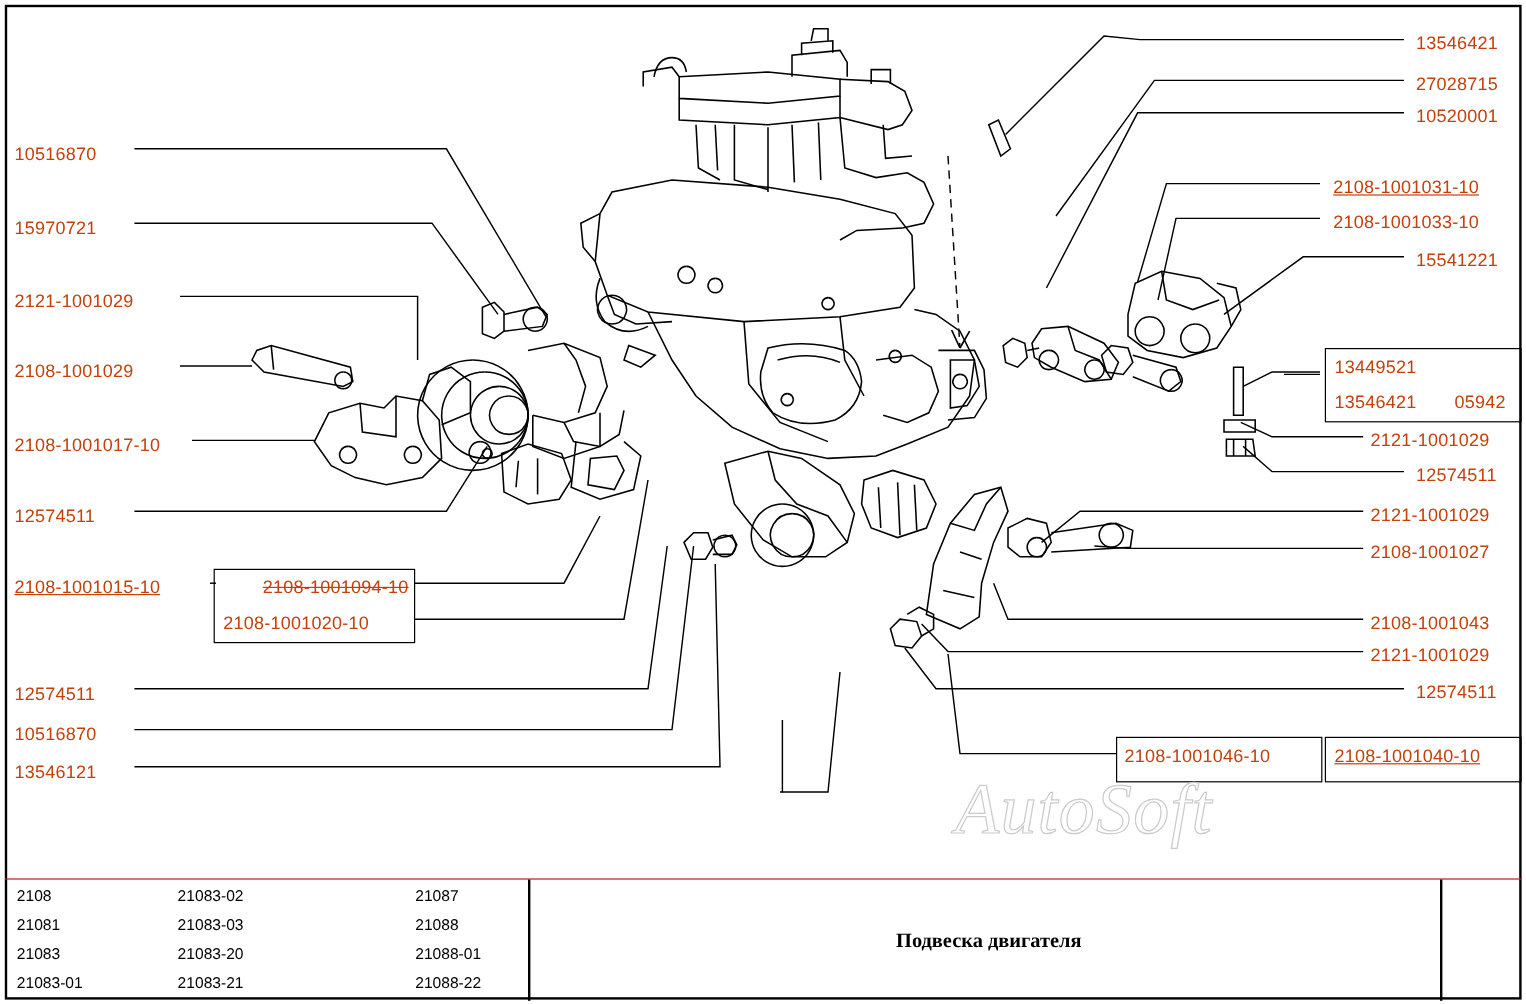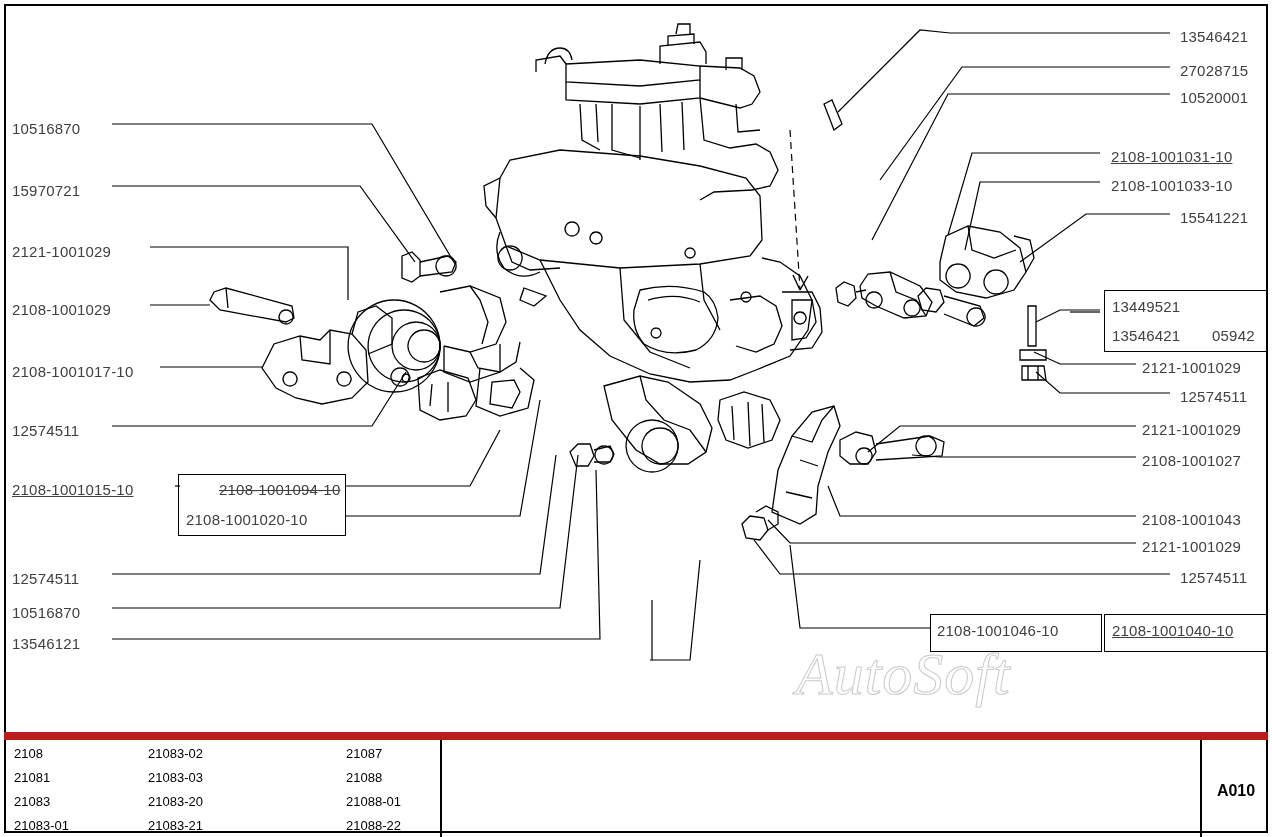--- a/index.html
+++ b/index.html
@@ -31,21 +31,21 @@
     position: absolute;
     left: 0;
     top: 0;
     width: 1272px;
     height: 837px;
   }
   .label {
     position: absolute;
     font-size: 15px;
     font-family: "Liberation Sans", sans-serif;
-    color: #404040;
+    color: #c2410c;
     white-space: nowrap;
     letter-spacing: 0.2px;
   }
   .label.u {
     text-decoration: underline;
   }
   .label.st {
     text-decoration: line-through;
   }
   .boxlabel {
@@ -68,21 +68,21 @@
     letter-spacing: 1px;
     pointer-events: none;
   }
   
   .titleblock {
     position: absolute;
     left: 4px;
     top: 732px;
     width: 1264px;
     height: 101px;
-    border-top: 8px solid #b91c1c;
+    border-top: 1px solid #b91c1c;
     box-sizing: border-box;
   }
   .tb-sep {
     position: absolute;
     top: 0;
     width: 0;
     height: 101px;
     border-left: 2px solid #000;
   }
   .tb-codes {
@@ -368,16 +368,16 @@
         <div>21083-21</div>
       </div>
       <div class="col" style="left:336px;">
         <div>21087</div>
         <div>21088</div>
         <div>21088-01</div>
         <div>21088-22</div>
       </div>
     </div>
 
-    <div class="tb-code">A010</div>
+    <div class="tb-title">Подвеска двигателя</div>
   </div>
 
 </div>
 
 </body></html>

